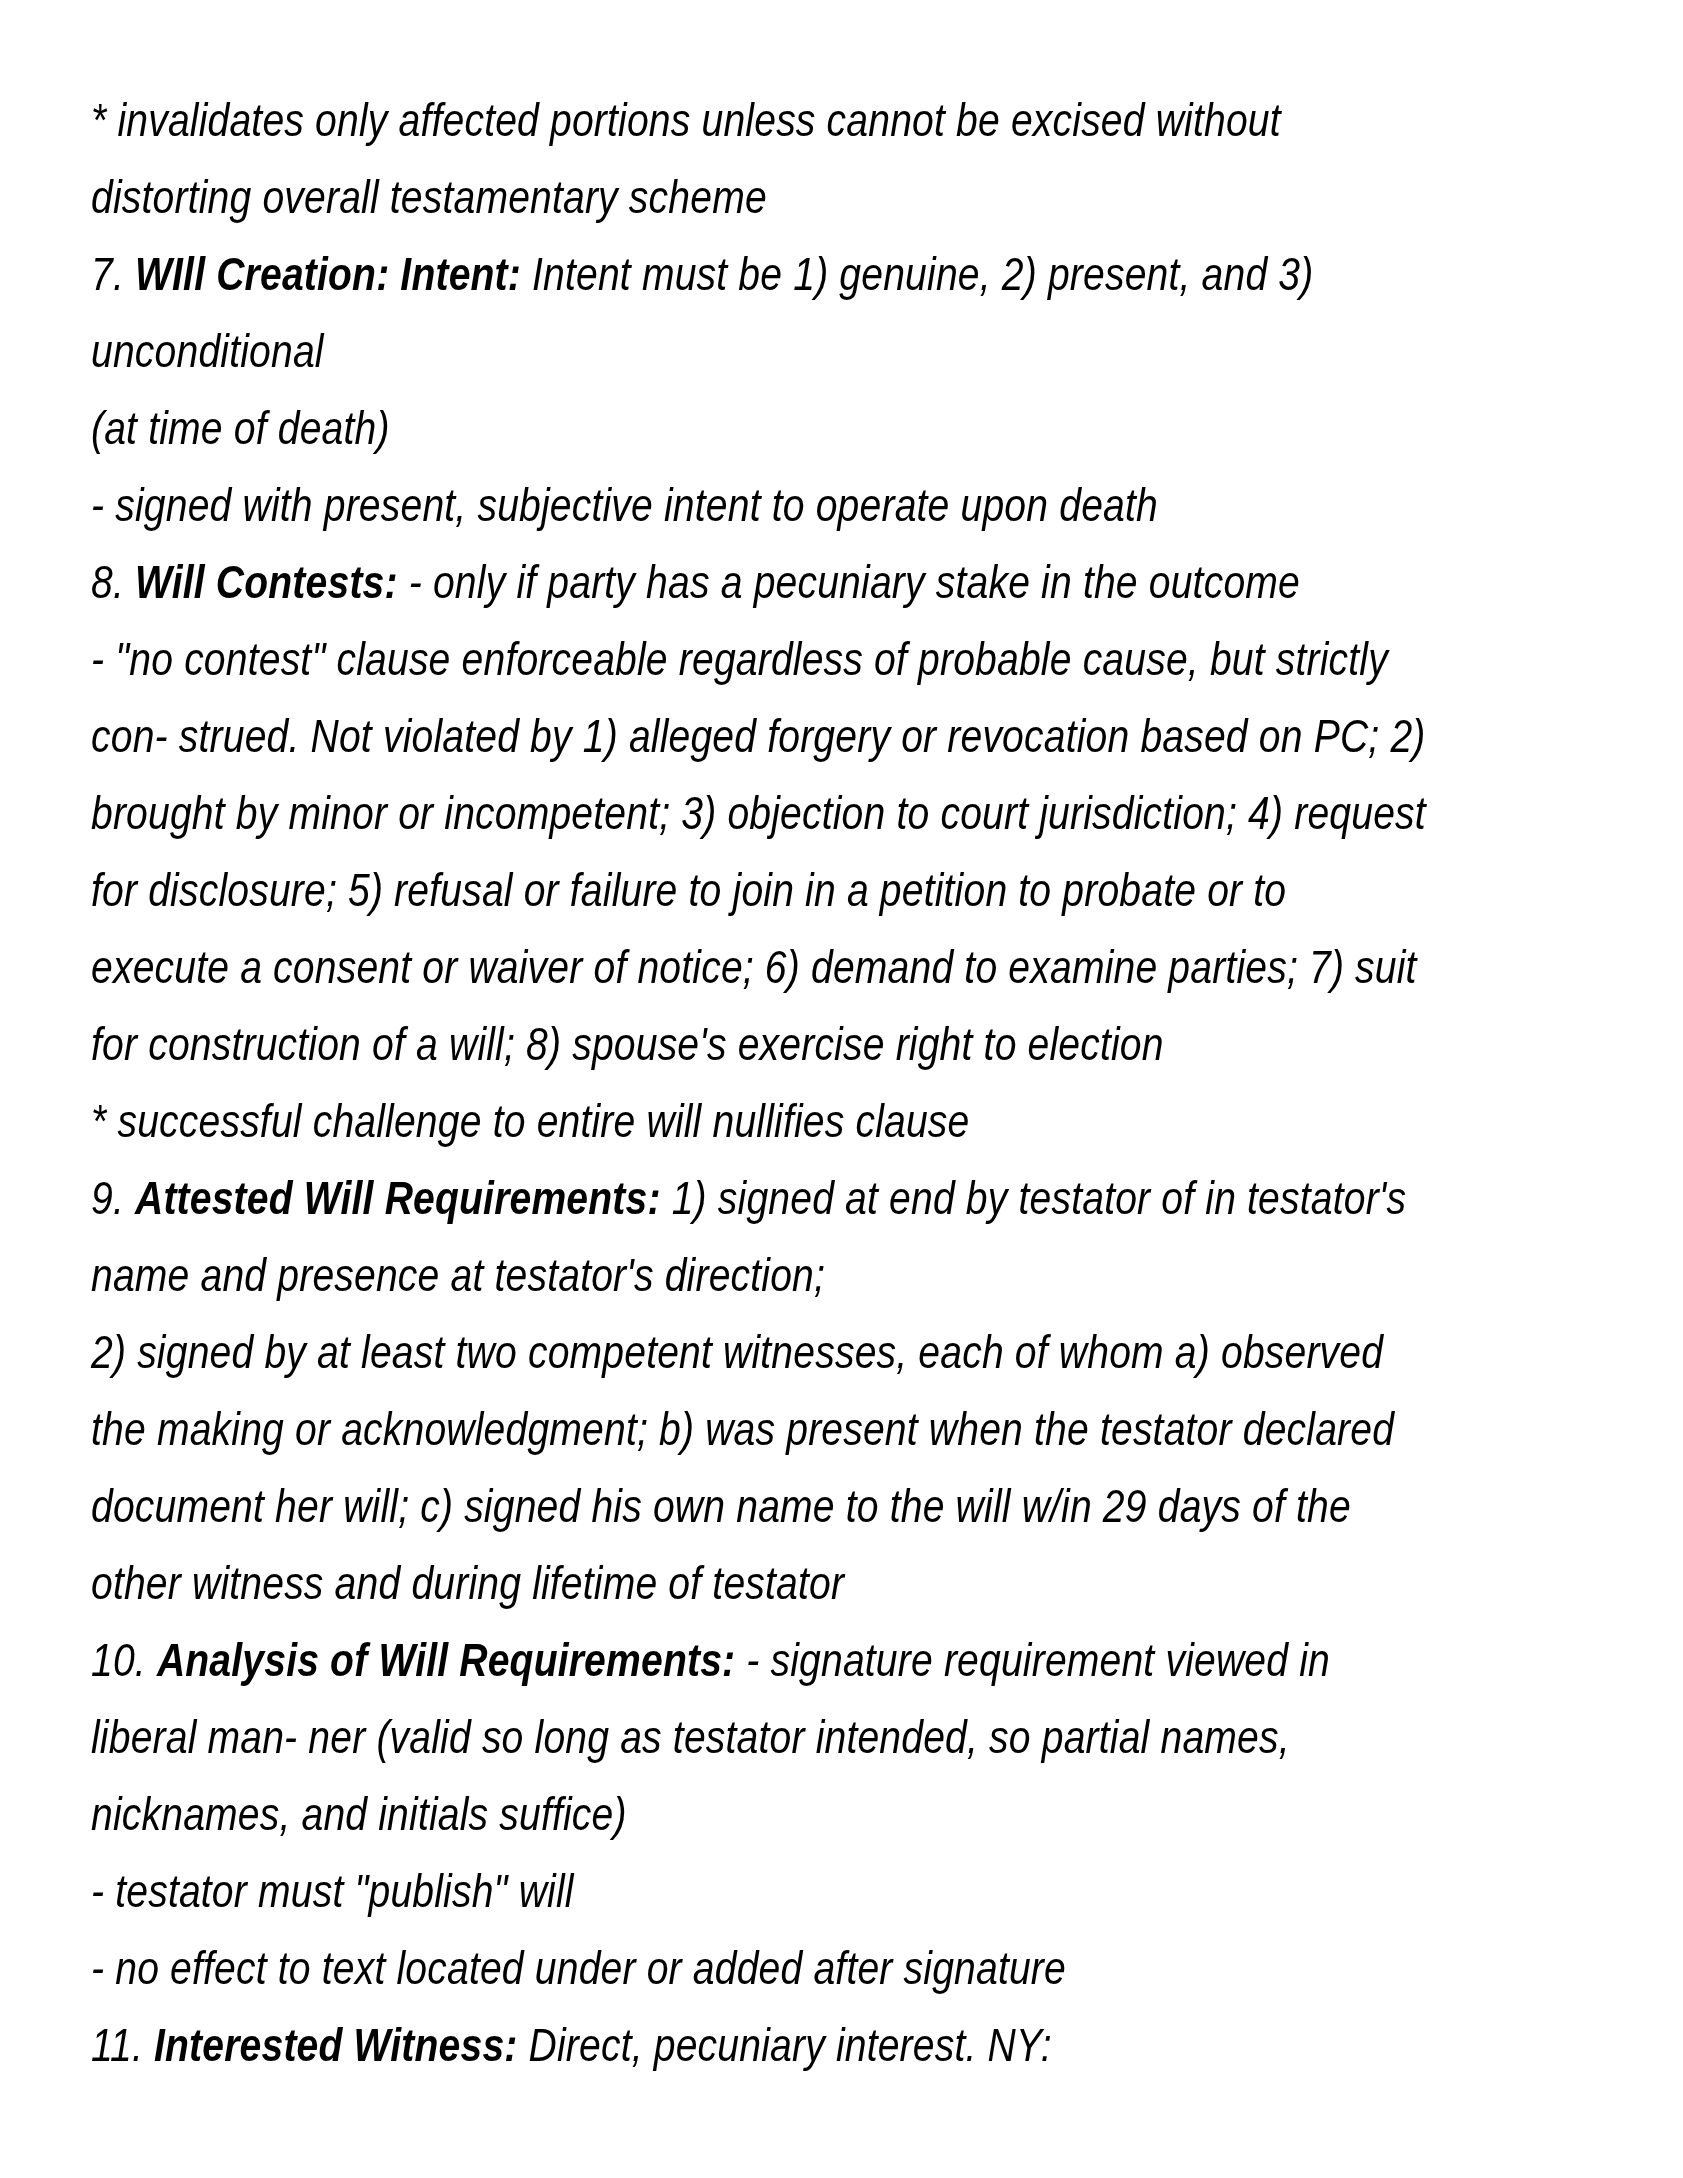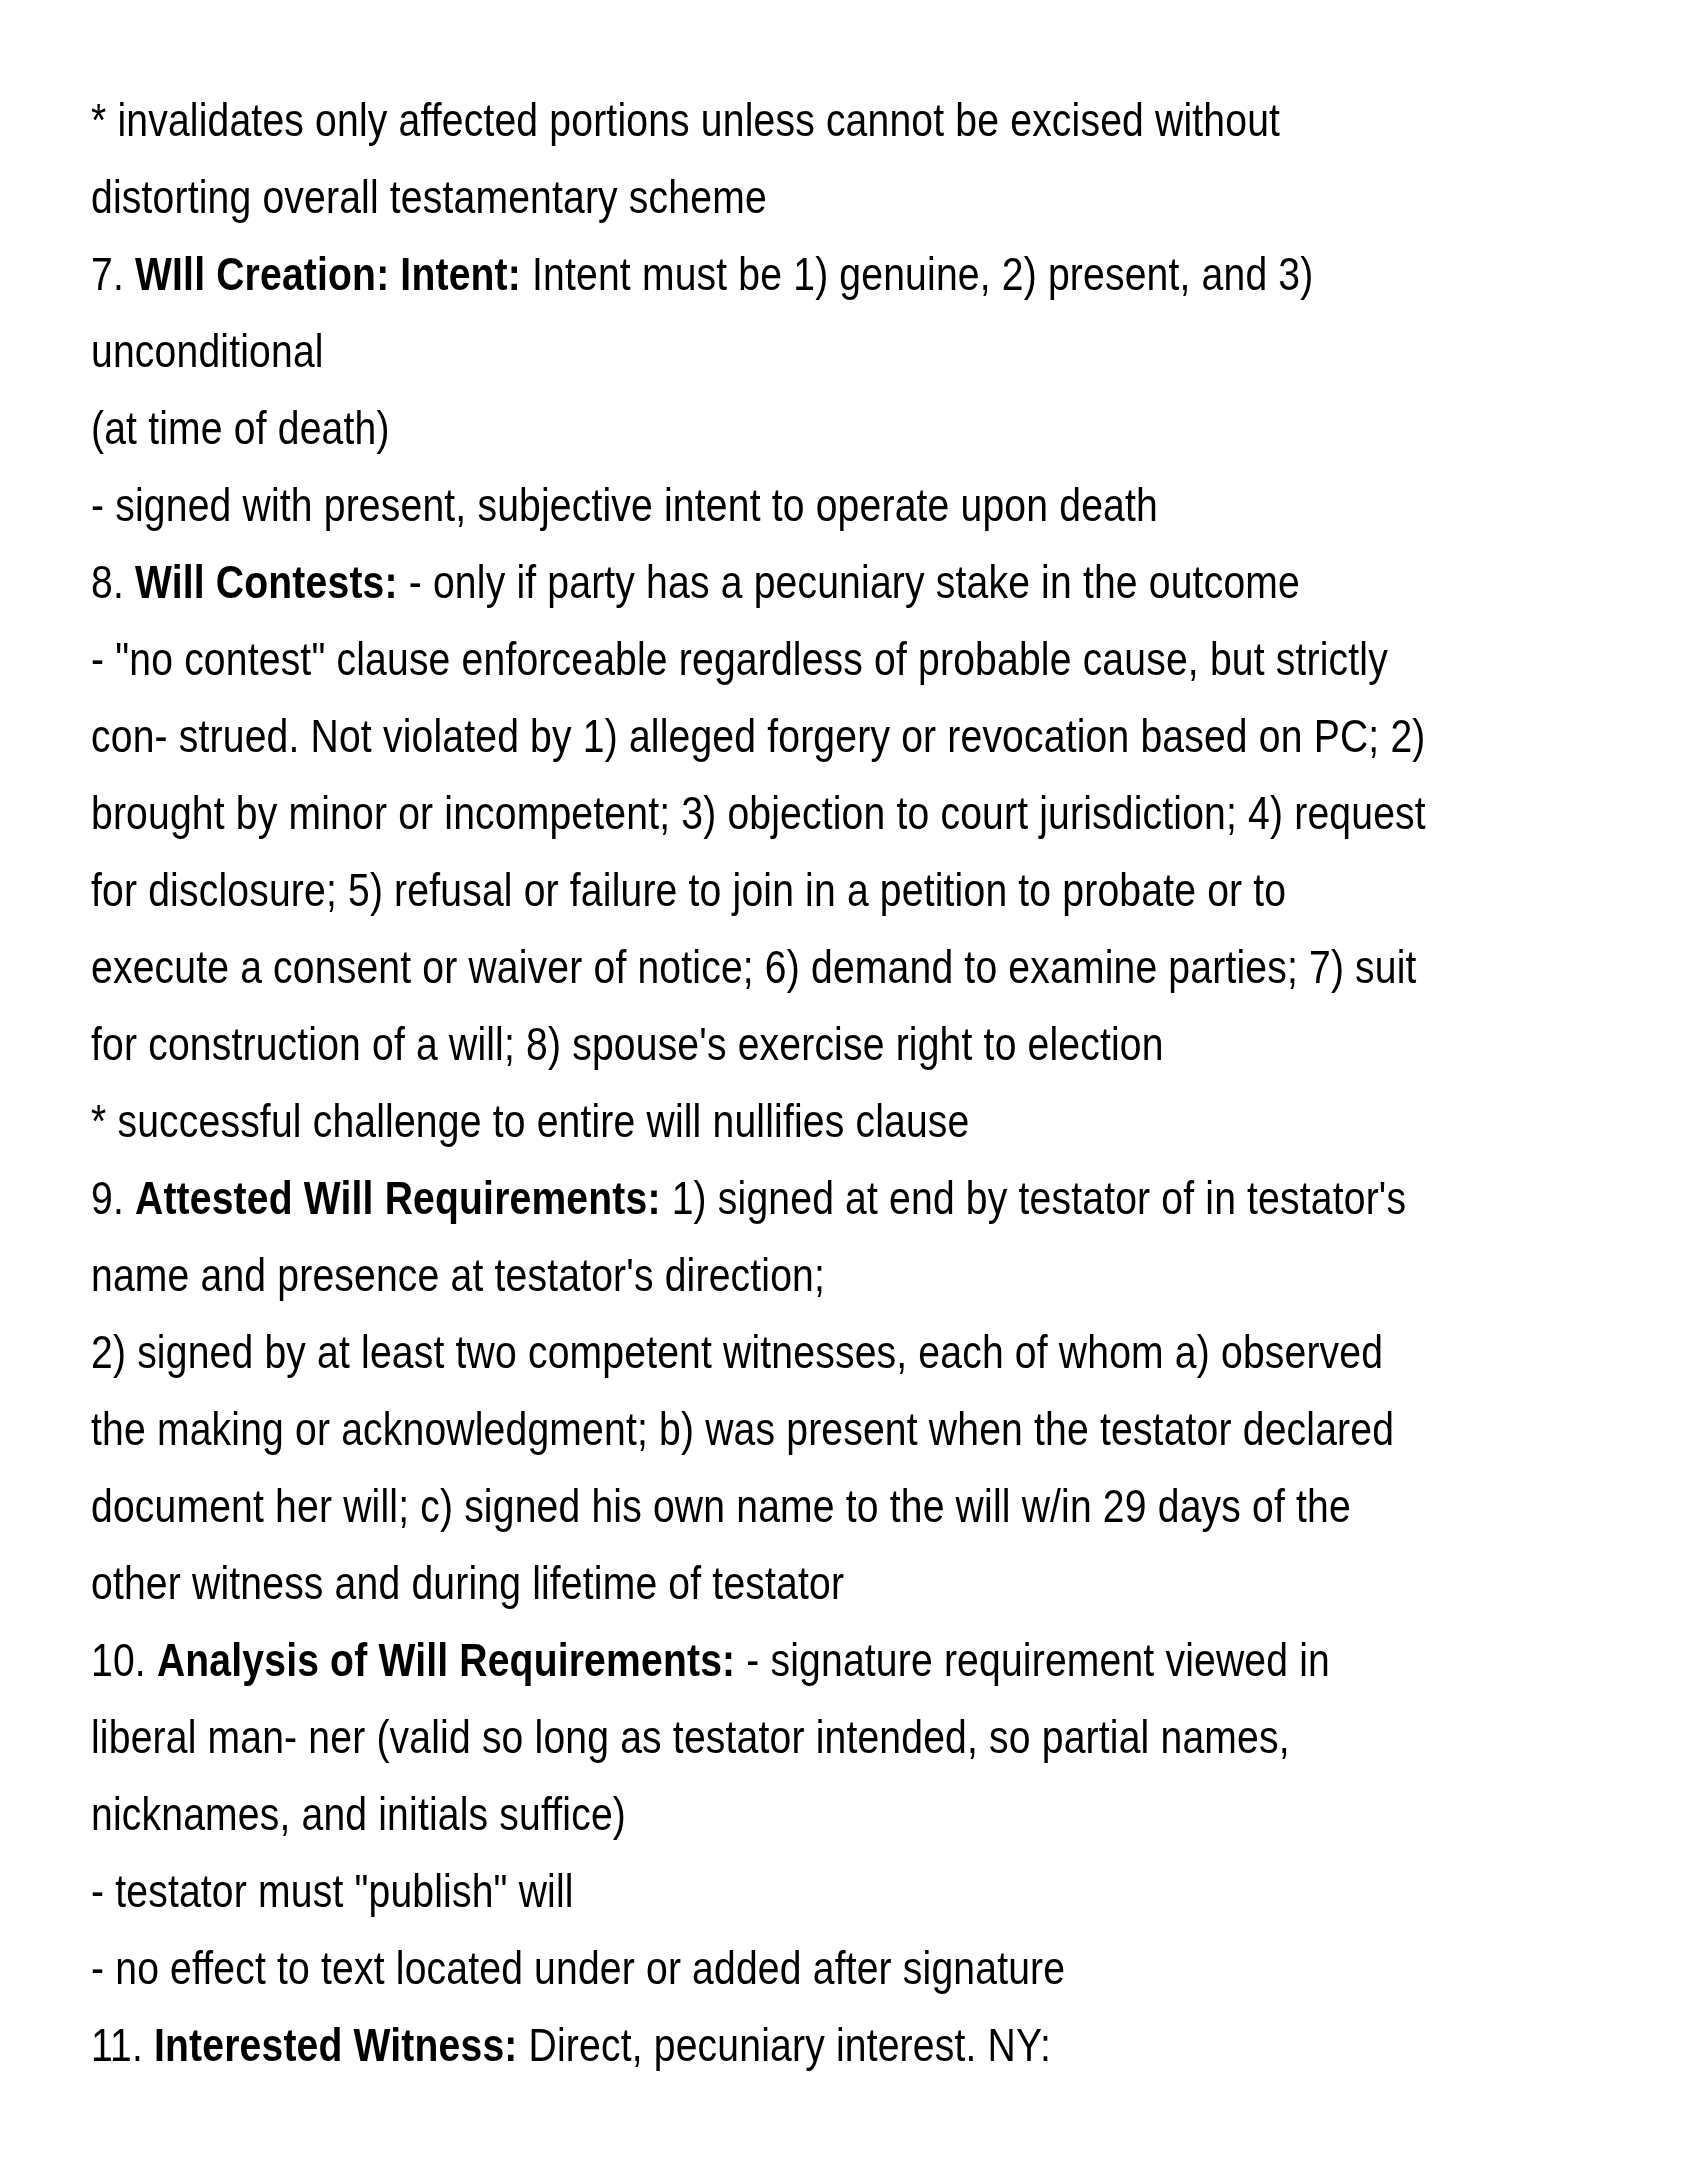--- a/index.html
+++ b/index.html
@@ -11,20 +11,21 @@
     height: 2178px;
     background: #ffffff;
     overflow: hidden;
     position: relative;
     font-family: "Liberation Sans", sans-serif;
   }
   .page {
     position: absolute;
     inset: 0;
     background: #ffffff;
+    font-style: italic;
   }
   .text-block {
     position: absolute;
     left: 91px;
     top: 82px;
     width: 1980px;
     transform: scaleX(0.85);
     transform-origin: 0 0;
   }
   .line {

